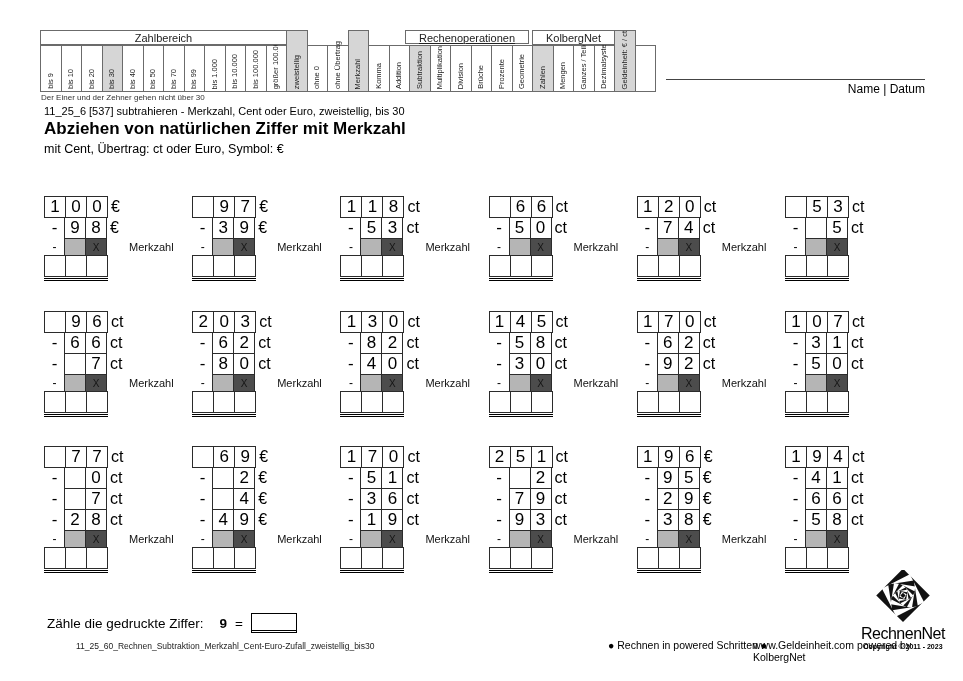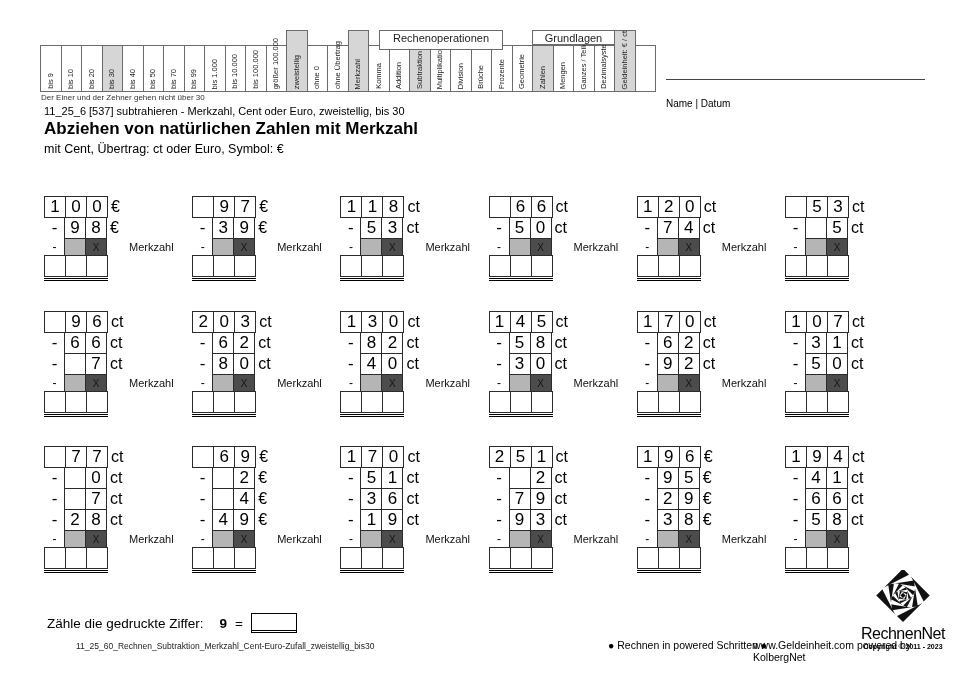--- a/index.html
+++ b/index.html
@@ -15,21 +15,21 @@
           writing-mode:vertical-rl;font-size:7.5px;line-height:1;white-space:nowrap;color:#222;}
   .tgroup{position:absolute;top:0;box-sizing:border-box;border:1px solid #6b6b6b;
           font-size:11px;text-align:center;line-height:14px;background:#fff;color:#222;}
 
   
   .note{left:41px;top:93px;font-size:8px;color:#333;}
   .meta{left:44px;top:105px;font-size:11px;}
   .title{left:44px;top:119px;font-size:17px;font-weight:bold;}
   .subtitle{left:44px;top:142px;font-size:12.5px;}
   .namedatum{left:666px;top:79px;width:259px;border-top:1px solid #444;
-             font-size:10px;padding-top:18px;}
+             text-align:right;font-size:12px;padding-top:2px;}
 
   
   .prow-band{position:absolute;left:44px;width:900px;}
   .problem{position:absolute;top:0;}
   .prow{display:flex;height:22px;margin-top:-1px;}
   .prow:first-child{margin-top:0;}
   .pcell{width:22px;height:22px;box-sizing:border-box;border:1px solid #2b2b2b;margin-left:-1px;
          display:flex;align-items:center;justify-content:center;font-size:17px;background:#fff;}
   .pcell:first-child{margin-left:0;}
   .minuscol{width:21px;height:22px;display:flex;align-items:center;justify-content:center;
@@ -148,27 +148,28 @@
     </div>
     <div class="tcol" style="left: 553.5px; top: 15px; width: 21.5px; height: 47px;">
       <span class="vlabel">Dezimalsystem</span>
     </div>
     <div class="tcol hl" style="left: 574px; top: 0px; width: 21.5px; height: 62px;">
       <span class="vlabel">Geldeinheit: € / ct</span>
     </div>
     <div class="tcol" style="left: 594.5px; top: 15px; width: 21.5px; height: 47px;">
       <span class="vlabel"></span>
     </div>
-    <div class="tgroup" style="left: 339px; width: 124px; height: 20px;">Rechenoperationen</div>
-    <div class="tgroup" style="left: 492px; width: 83px; height: 15px;">Grundlagen</div>
+    <div class="tgroup" style="left: 0px; width: 247px; height: 15px;">Zahlbereich</div>
+    <div class="tgroup" style="left: 365px; width: 124px; height: 14px; text-decoration: underline;">Rechenoperationen</div>
+    <div class="tgroup" style="left: 492px; width: 83px; height: 15px;">KolbergNet</div>
   </div>
 
 <div class="abs note">Der Einer und der Zehner gehen nicht über 30</div>
 <div class="abs meta">11_25_6   [537]   subtrahieren - Merkzahl, Cent oder Euro, zweistellig, bis 30</div>
-<div class="abs title">Abziehen von natürlichen Zahlen mit Merkzahl</div>
+<div class="abs title">Abziehen von natürlichen Ziffer mit Merkzahl</div>
 <div class="abs subtitle">mit Cent, Übertrag: ct oder Euro, Symbol: €</div>
 <div class="abs namedatum">Name | Datum</div>
 
 <div id="problems">
     <div class="prow-band" style="top: 196px;">
       <div class="problem" style="left: 0px;">
         <div class="prow">
           <div class="pcell">1</div>
           <div class="pcell">0</div>
           <div class="pcell">0</div>

